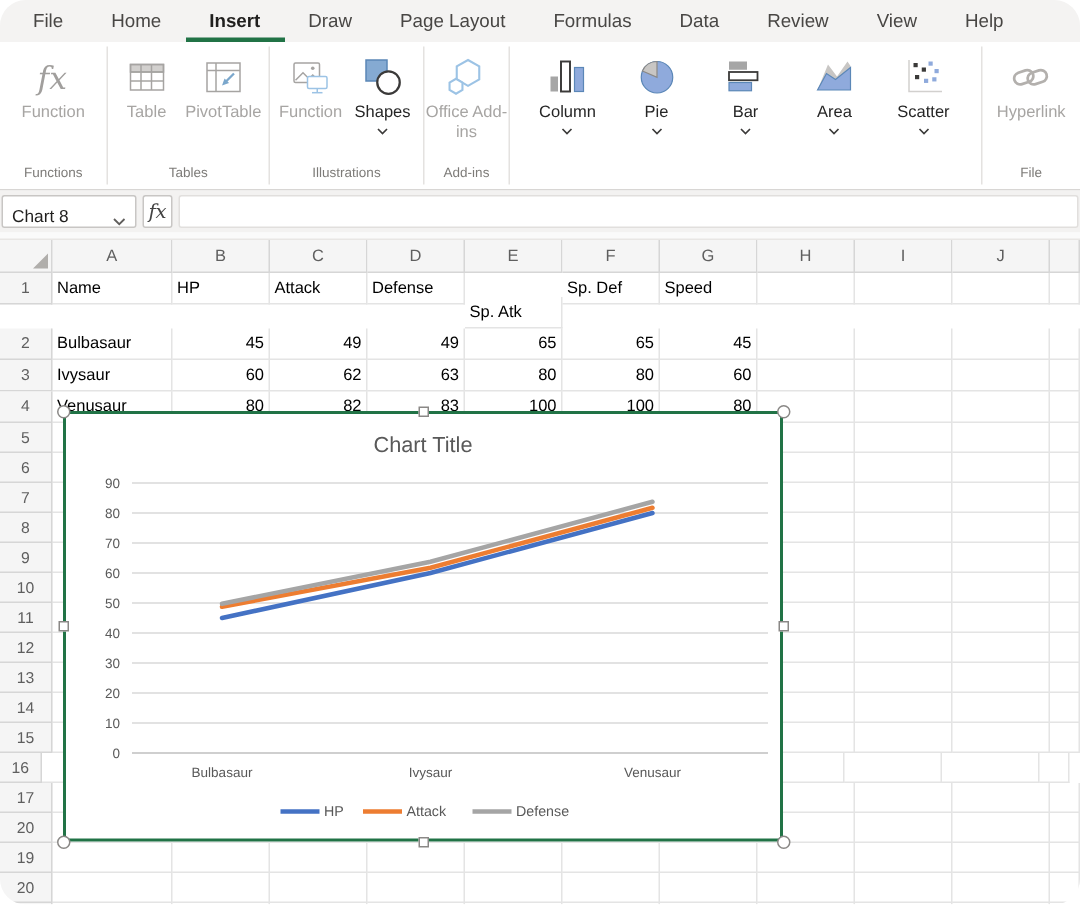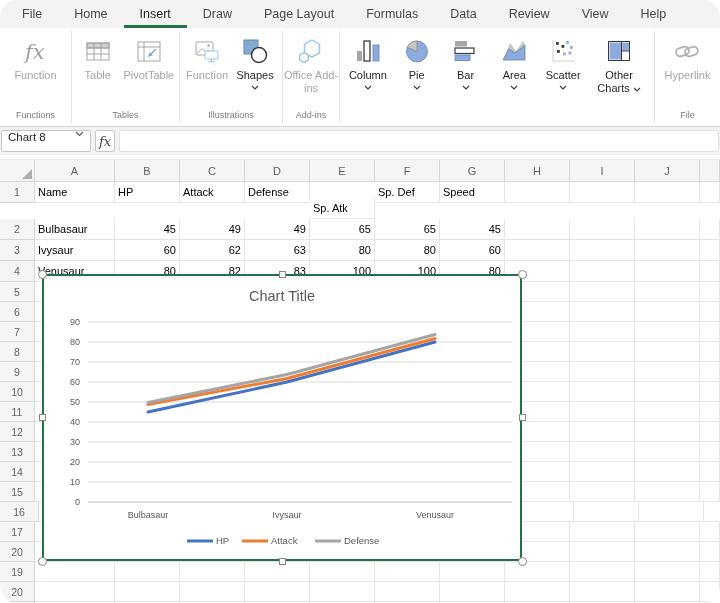--- a/index.html
+++ b/index.html
@@ -5,40 +5,40 @@
   * { margin:0; padding:0; box-sizing:border-box; }
   html,body { width:720px; height:603px; overflow:hidden; background:#fff;
     font-family:"Liberation Sans", sans-serif; }
   #app { position:relative; width:720px; height:603px; background:#fff; overflow:hidden;border-radius:17px; }
 
   
   #tabbar { position:absolute; left:0; top:0; width:720px; height:28px;
     background:#f4f3f2; display:flex; align-items:stretch; padding-left:6px; }
   .tab { display:flex; align-items:center; padding:0 16px; font-size:12.5px;
     color:#484644; cursor:default; border-bottom:3px solid transparent; padding-top:3px; }
-  .tab.active { color:#201f1e; font-weight:normal; border-bottom-color:#217346; }
+  .tab.active { color:#201f1e; font-weight:bold; border-bottom-color:#217346; }
 
   
   #ribbon { position:absolute; left:0; top:28px; width:720px; height:99px;
     background:#fff; border-bottom:1px solid #d8d6d4; display:flex; }
   .rgroup { display:flex; flex-direction:column; border-right:1px solid #e4e2e0; height:92px; margin-top:3px; }
   .rgroup:last-child { border-right:none; }
   .rbuttons { flex:1; display:flex; justify-content:space-evenly; align-items:flex-start; }
   .rbtn { display:flex; flex-direction:column; align-items:center; padding-top:5px; min-width:42px; }
   .ricon { width:30px; height:30px; }
   .rlabel { font-size:11px; color:#262626; text-align:center; line-height:1.2; margin-top:3px; max-width:56px; }
   .rbtn.disabled .rlabel { color:#a7a5a3; }
   .rchev { margin-top:3px; line-height:0; }
   .rgrouplabel { font-size:9px; color:#7d7b78; text-align:center; padding-bottom:3px; }
 
   
   #formularow { position:absolute; left:0; top:127px; width:720px; height:28px;
     background:#f3f2f1; display:flex; align-items:center; }
   #namebox { position:absolute; left:1px; top:3px; width:90px; height:22px; background:#fff;
-    border:1px solid #c8c6c4; border-radius:2px; display:flex; align-items:flex-start;
+    border:1px solid #c8c6c4; border-radius:2px; display:flex; align-items:flex-end;
     padding:0 6px; font-size:11.5px; color:#201f1e; }
   #namebox .val { flex:1; }
   #fxbtn { position:absolute; left:95px; top:3px; width:20px; height:22px; background:#fff;
     border:1px solid #c8c6c4; border-radius:2px; display:flex; align-items:center; justify-content:center;
     font-family:"DejaVu Serif", serif; font-style:italic; font-size:13px; color:#444; }
   #fmlinput { position:absolute; left:119px; top:3px; width:600px; height:22px; background:#fff;
     border:1px solid #e1dfdd; border-radius:2px; font-size:11.5px; padding:0 5px; outline:none;
     font-family:"Liberation Sans", sans-serif; }
   #griddivider { position:absolute; left:0; top:155px; width:720px; height:5px; background:#fafafa;
     border-bottom:1px solid #e8e6e4; }
@@ -215,32 +215,20 @@
                   <rect x="22" y="10" width="2.8" height="2.8"></rect>
                   <rect x="15" y="16.5" width="2.8" height="2.8"></rect>
                   <rect x="20.5" y="15.5" width="2.8" height="2.8"></rect>
                 </g>
               </svg></div>
             <div class="rlabel">Scatter</div>
             <div class="rchev"><svg width="8" height="5" viewBox="0 0 8 5">
                 <polyline points="1,1 4,4 7,1" fill="none" stroke="#3b3a39" stroke-width="1.1"></polyline>
               </svg></div>
           </div>
-          <div class="rbtn">
-            <div class="ricon"><svg width="30" height="30" viewBox="0 0 30 30">
-                <rect x="4.5" y="5.5" width="21" height="19" fill="#fff" stroke="#3b3a39"></rect>
-                <rect x="5.5" y="6.5" width="11.5" height="17" fill="#8faadc"></rect>
-                <line x1="17.5" y1="5.5" x2="17.5" y2="24.5" stroke="#3b3a39"></line>
-                <rect x="18.2" y="6.5" width="6.8" height="8" fill="#8faadc"></rect>
-                <line x1="17.5" y1="15" x2="25.5" y2="15" stroke="#3b3a39"></line>
-              </svg></div>
-            <div class="rlabel">Other Charts<span> <svg width="8" height="5" viewBox="0 0 8 5">
-                  <polyline points="1,1 4,4 7,1" fill="none" stroke="#3b3a39" stroke-width="1.1"></polyline>
-                </svg></span></div>
-          </div>
         </div>
       </div>
       <div class="rgroup" style="width: 65px;">
         <div class="rbuttons">
           <div class="rbtn disabled">
             <div class="ricon"><svg width="30" height="30" viewBox="0 0 30 30">
                 <g fill="none" stroke="#b3b0ad" stroke-width="1.8">
                   <rect x="4" y="11.5" width="13" height="8" rx="4" transform="rotate(-18 10.5 15.5)"></rect>
                   <rect x="13" y="11.5" width="13" height="8" rx="4" transform="rotate(-18 19.5 15.5)"></rect>
                 </g>
@@ -487,21 +475,21 @@
         <div class="gc" style="width: 65px; height: 20px;"></div>
         <div class="gc" style="width: 65px; height: 20px;"></div>
         <div class="gc" style="width: 65px; height: 20px;"></div>
         <div class="gc" style="width: 65px; height: 20px;"></div>
         <div class="gc" style="width: 65px; height: 20px;"></div>
         <div class="gc" style="width: 65px; height: 20px;"></div>
         <div class="gc" style="width: 65px; height: 20px;"></div>
         <div class="gc" style="width: 20px; height: 20px;"></div>
       </div>
       <div class="grow">
-        <div class="gc hdr rownum" style="width: 39px; height: 20px;">16</div>
+        <div class="gc hdr rownum" style="width: 28px; height: 20px;">16</div>
         <div class="gc" style="width: 80px; height: 20px;"></div>
         <div class="gc" style="width: 65px; height: 20px;"></div>
         <div class="gc" style="width: 65px; height: 20px;"></div>
         <div class="gc" style="width: 65px; height: 20px;"></div>
         <div class="gc" style="width: 65px; height: 20px;"></div>
         <div class="gc" style="width: 65px; height: 20px;"></div>
         <div class="gc" style="width: 65px; height: 20px;"></div>
         <div class="gc" style="width: 65px; height: 20px;"></div>
         <div class="gc" style="width: 65px; height: 20px;"></div>
         <div class="gc" style="width: 65px; height: 20px;"></div>

